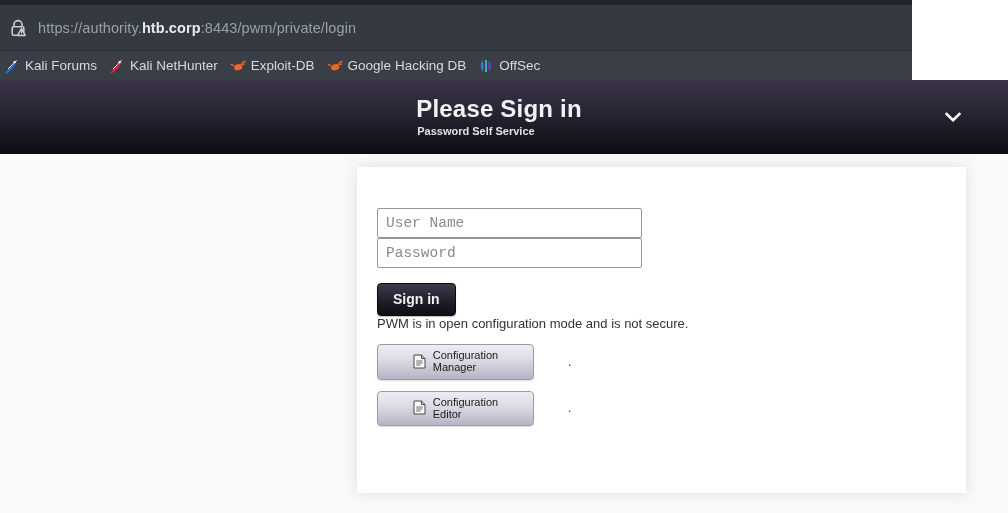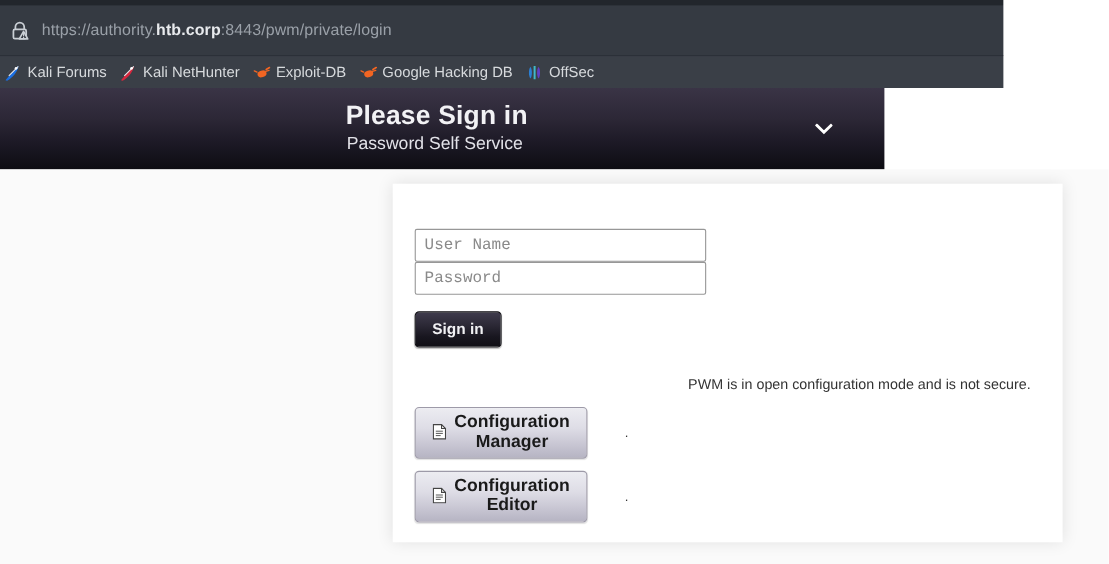--- a/index.html
+++ b/index.html
@@ -75,44 +75,45 @@
   .bookmark-label {
     font-size: 13.5px;
     color: #d7dadd;
     white-space: nowrap;
   }
 
   
   #page-header {
     position: relative;
     height: 74px;
-    width: 804px;
+    width: 1008px;
     background: linear-gradient(to bottom, #3a3446 0%, #2c2736 38%, #1b1824 70%, #0d0c12 100%);
     display: flex;
     align-items: center;
     justify-content: center;
     box-sizing: border-box;
   }
   #header-title-block {
     text-align: left;
     margin-left: -10px;
   }
   #header-title {
     font-size: 24px;
     font-weight: bold;
     color: #f2f2f5;
     line-height: 1.08;
     letter-spacing: 0.2px;
   }
   #header-subtitle {
-    font-size: 16px;
+    font-size: 11px;
     color: #e2e2e8;
     line-height: 1.3;
     margin-top: 2px;
     margin-left: 1px;
+    font-weight: bold;
   }
   #header-menu-toggle {
     position: absolute;
     right: 44px;
     top: 50%;
     transform: translateY(-50%);
     width: 22px;
     height: 22px;
     display: flex;
     align-items: center;
@@ -177,25 +178,23 @@
     color: #f0f0f3;
     font-size: 14px;
     font-weight: bold;
     padding: 7px 15px 8px 15px;
     cursor: pointer;
     box-shadow: 0 1px 1px rgba(0,0,0,0.25);
     font-family: "Liberation Sans", sans-serif;
   }
 
   #open-config-notice {
-    margin-top: 26px;
     font-size: 13px;
     color: #333333;
     line-height: 1.3;
-    text-align: right;
   }
 
   .config-row {
     display: flex;
     align-items: center;
     margin-top: 11px;
   }
   .config-button {
     width: 157px;
     min-height: 35px;
@@ -211,24 +210,23 @@
     box-shadow: 0 1px 1px rgba(0,0,0,0.12);
   }
   .config-icon {
     flex: 0 0 13px;
     width: 13px;
     height: 15px;
     margin-right: 7px;
     display: block;
   }
   .config-label {
-    font-size: 16px;
-    font-weight: bold;
+    font-size: 11px;
+    font-weight: normal;
     color: #1a1a1a;
-    text-align: center;
     line-height: 1.12;
   }
   .config-dot {
     font-size: 12px;
     color: #333333;
     margin-left: 34px;
     line-height: 1;
   }
 </style>
 </head>

